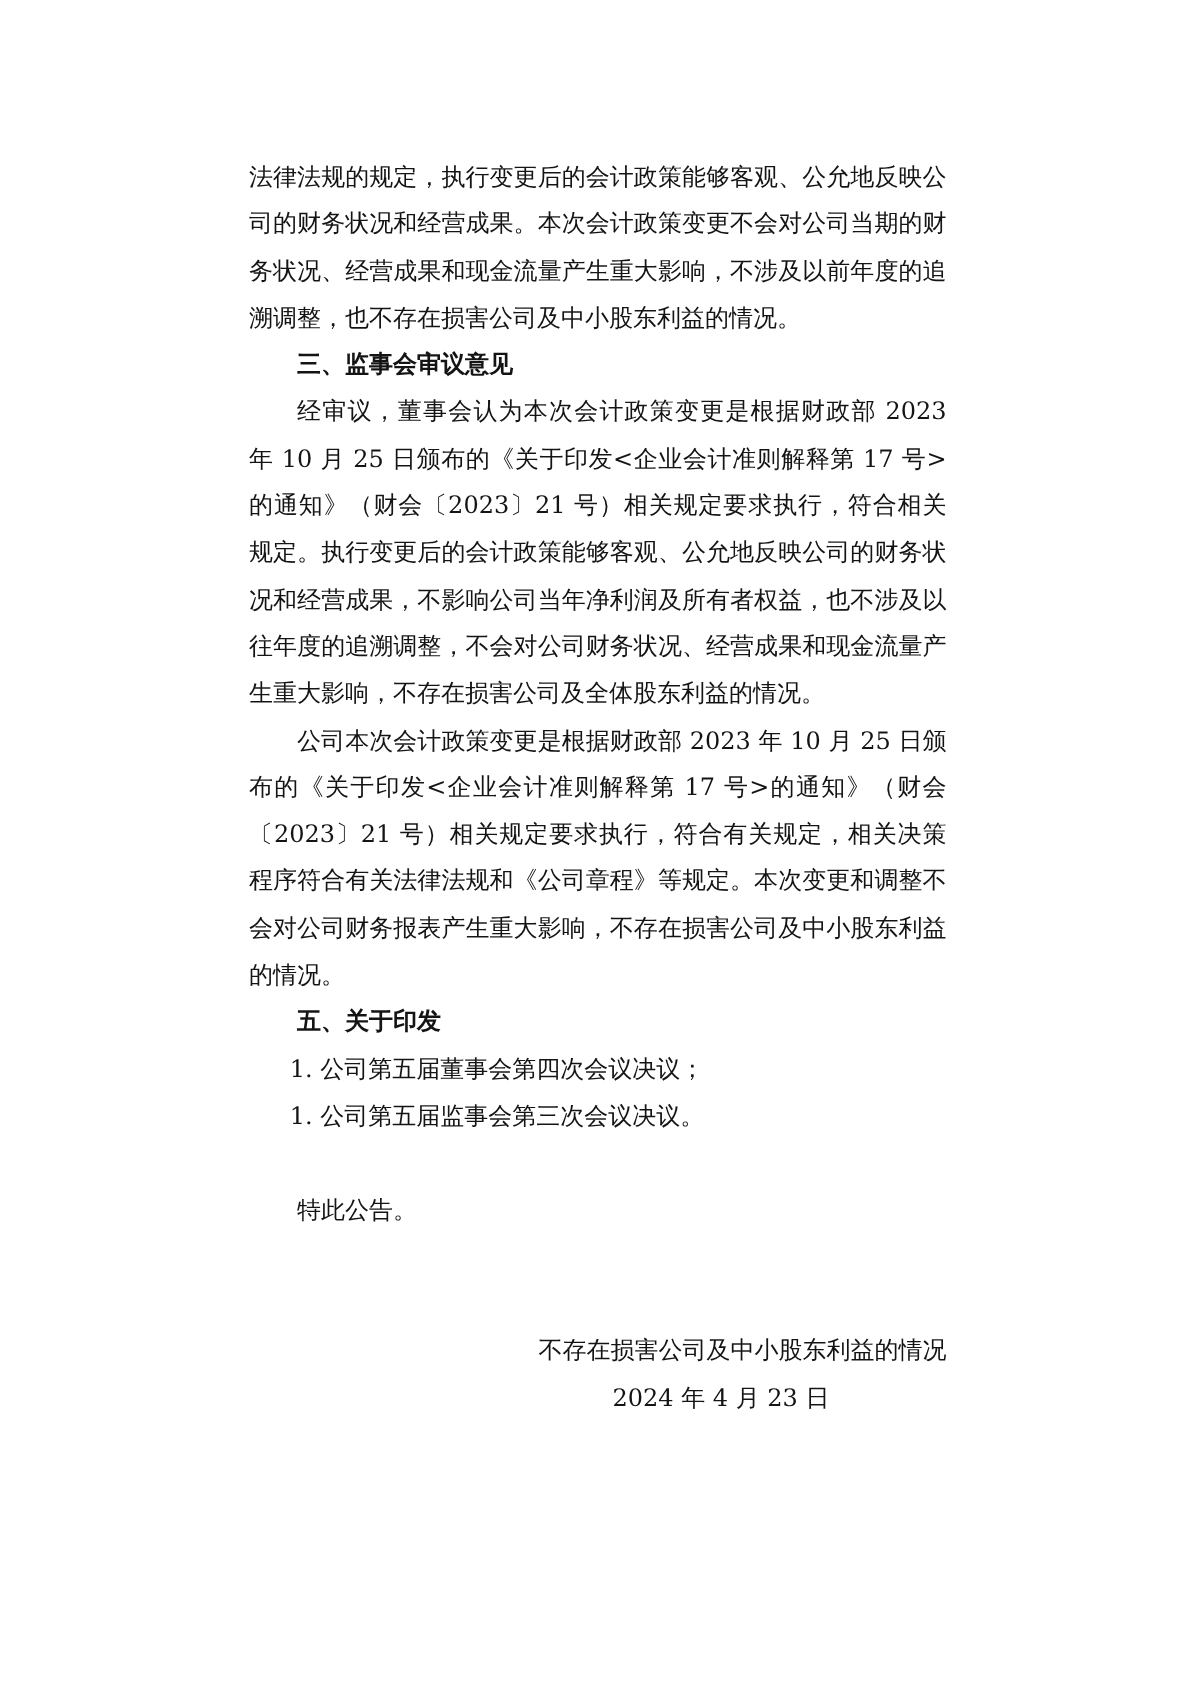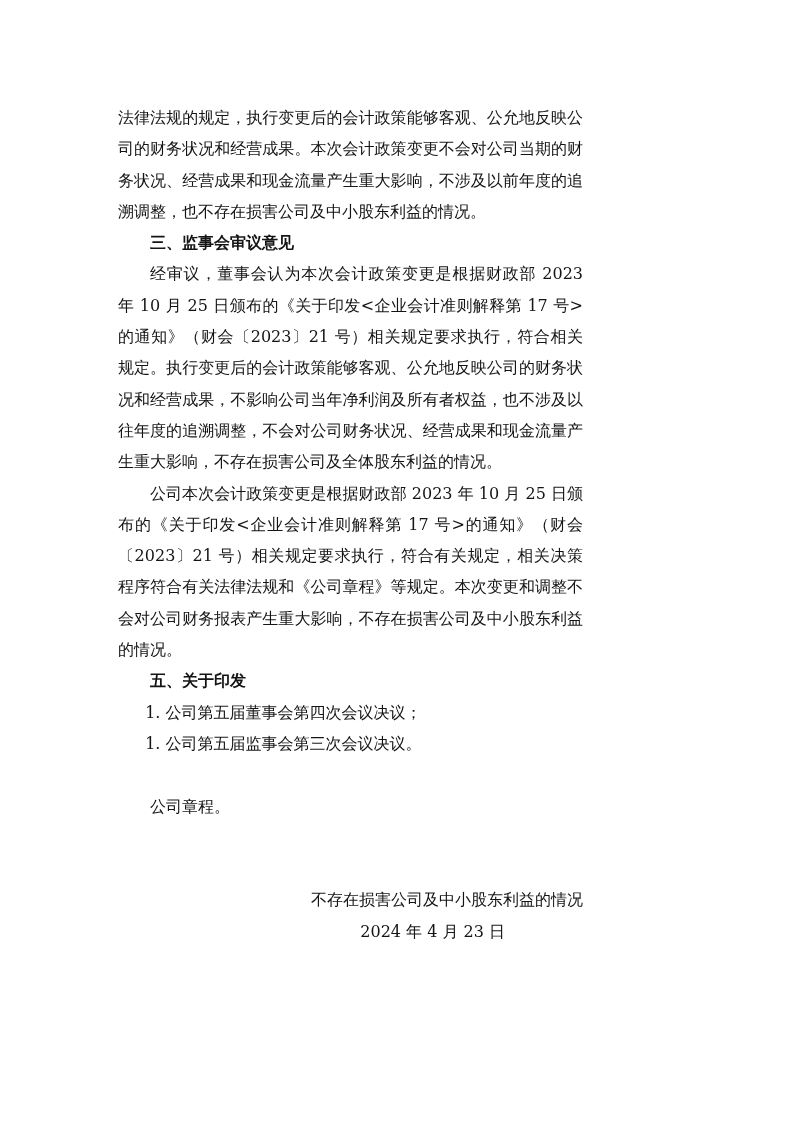--- a/index.html
+++ b/index.html
@@ -8,20 +8,21 @@
     width: 702px;
     height: 1122px;
     background: #ffffff;
     box-sizing: border-box;
     padding: 102px 119px 0 118px;
     font-family: "DejaVu Serif", "Liberation Serif", serif;
     font-size: 16px;
     line-height: 31.3px;
     color: #141414;
     overflow: hidden;
+    margin-left: 48px;
   }
   .para {
     margin: 0;
     text-align: justify;
   }
   .para.indent { text-indent: 2em; }
   .heading {
     margin: 0;
     font-family: "DejaVu Sans", "Liberation Sans", sans-serif;
     font-weight: bold;
@@ -58,20 +59,20 @@
 
 
   <p class="para indent">公司本次会计政策变更是根据财政部 2023 年 10 月 25 日颁布的《关于印发&lt;企业会计准则解释第 17 号&gt;的通知》（财会〔2023〕21 号）相关规定要求执行，符合有关规定，相关决策程序符合有关法律法规和《公司章程》等规定。本次变更和调整不会对公司财务报表产生重大影响，不存在损害公司及中小股东利益的情况。</p>
 
   <p class="heading">五、关于印发</p>
 
   <p class="doc-item">1. 公司第五届董事会第四次会议决议；</p>
 
   <p class="doc-item">1. 公司第五届监事会第三次会议决议。</p>
 
-  <p class="closing">公司章程。</p>
+  <p class="closing">特此公告。</p>
 
   <div class="signature">
     <p class="company">不存在损害公司及中小股东利益的情况</p>
     <p class="date">2024 年 4 月 23 日</p>
   </div>
 
 </div>
 
 </body></html>

